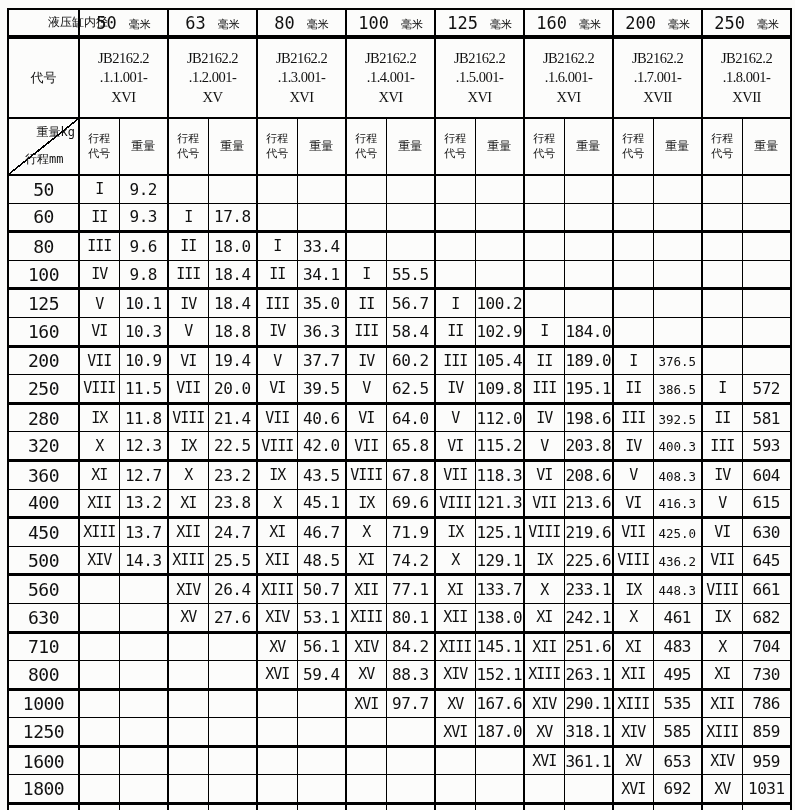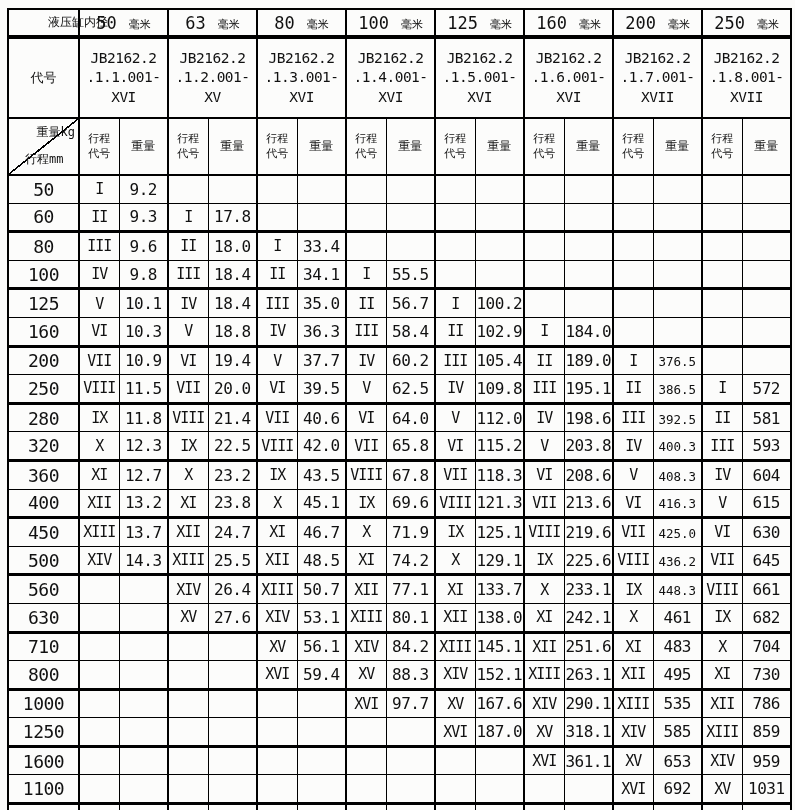--- a/index.html
+++ b/index.html
@@ -23,21 +23,21 @@
   tr.r-size td{border-bottom:4px solid #000;height:25px;}
   tr.r-code td{border-bottom:2px solid #000;height:78px;}
   tr.r-sub  td{border-bottom:2.5px solid #000;height:55px;}
   tr.r-data td{border-bottom:1.5px solid #000;height:26.6px;}
   tr.r-data.thick td{border-bottom:3px solid #000;}
 
   .corner-label{font-size:12px;letter-spacing:0;padding-left:39px;}
   .size-num{font-size:17px;}
   .size-unit{font-size:11px;margin-left:12px;position:relative;top:-1px;}
   .code-label{font-size:13px;}
-  .code-cell{font-size:14.5px;line-height:1.32;letter-spacing:-0.5px;}
+  .code-cell{font-size:14.5px;line-height:1.32;letter-spacing:-0.5px;font-family:Liberation Serif, serif;}
   .sub-stroke{font-size:11px;line-height:1.3;margin-top:8px;}
   .sub-weight{font-size:12px;border-radius:9px;}
   .stroke-label{font-size:18px;letter-spacing:-0.5px;}
   .roman{font-size:15px;letter-spacing:-1px;}
   .wval{font-size:16px;letter-spacing:-0.5px;}
   
   td.g6.w-long .wv{font-size:12.5px;letter-spacing:0;}
 
   
   td.diag{
@@ -566,21 +566,21 @@
         <td class="gs roman"></td>
         <td class="wcell g4"></td>
         <td class="gs roman">XVI</td>
         <td class="wcell g5 w-long"><span class="wv wval">361.1</span></td>
         <td class="gs roman">XV</td>
         <td class="wcell g6"><span class="wv wval">653</span></td>
         <td class="gs roman">XIV</td>
         <td class="wcell g7"><span class="wv wval">959</span></td>
       </tr>
       <tr class="r-data thick">
-        <td class="stroke-label">1100</td>
+        <td class="stroke-label">1800</td>
         <td class="gs roman"></td>
         <td class="wcell g0"></td>
         <td class="gs roman"></td>
         <td class="wcell g1"></td>
         <td class="gs roman"></td>
         <td class="wcell g2"></td>
         <td class="gs roman"></td>
         <td class="wcell g3"></td>
         <td class="gs roman"></td>
         <td class="wcell g4"></td>

